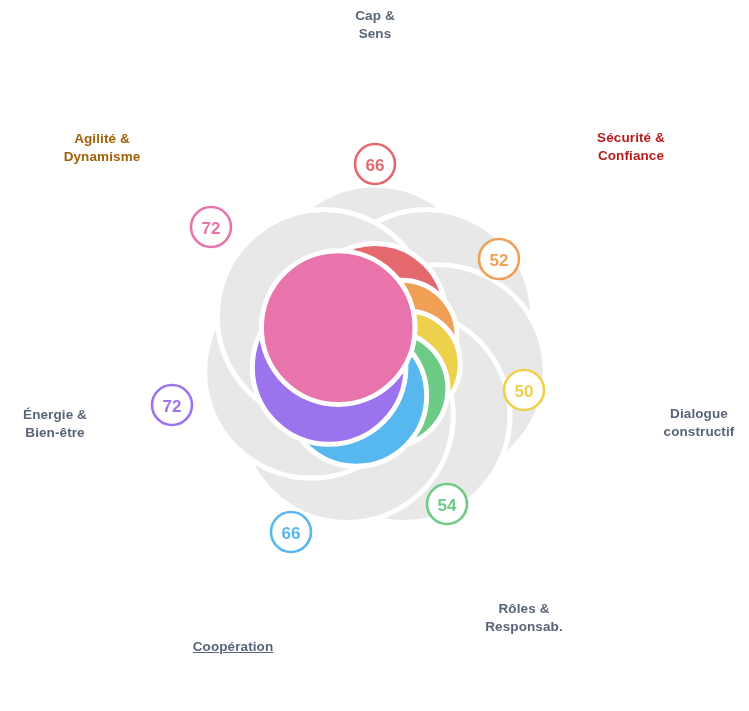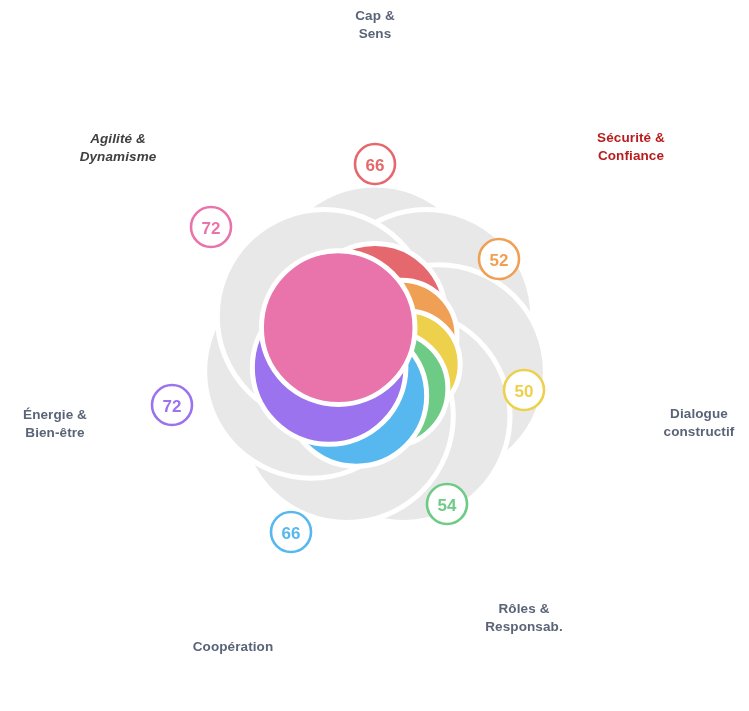--- a/index.html
+++ b/index.html
@@ -90,19 +90,19 @@
   </svg>
   <div id="labels-layer">
       <div class="axis-label" style="color: rgb(90, 100, 120); left: 285px; top: 7px; width: 180px;">Cap &amp;
 Sens</div>
       <div class="axis-label" style="color: #b91c1c; left: 541px; top: 129px; width: 180px;">Sécurité &amp;
 Confiance</div>
       <div class="axis-label" style="color: rgb(90, 100, 120); left: 609px; top: 405px; width: 180px;">Dialogue
 constructif</div>
       <div class="axis-label" style="color: rgb(90, 100, 120); left: 434px; top: 600px; width: 180px;">Rôles &amp;
 Responsab.</div>
-      <div class="axis-label" style="color: rgb(90, 100, 120); left: 143px; top: 638px; width: 180px;">Coopération</div>
+      <div class="axis-label" style="color: rgb(90, 100, 120); left: 143px; top: 638px; width: 180px; text-decoration: underline;">Coopération</div>
       <div class="axis-label" style="color: rgb(90, 100, 120); left: -35px; top: 406px; width: 180px;">Énergie &amp;
 Bien-être</div>
-      <div class="axis-label" style="color: #404040; left: 28px; top: 130px; width: 180px; font-style: italic;">Agilité &amp;
+      <div class="axis-label" style="color: #a16207; left: 12px; top: 130px; width: 180px;">Agilité &amp;
 Dynamisme</div>
     </div>
 </div>
 
 </body></html>

